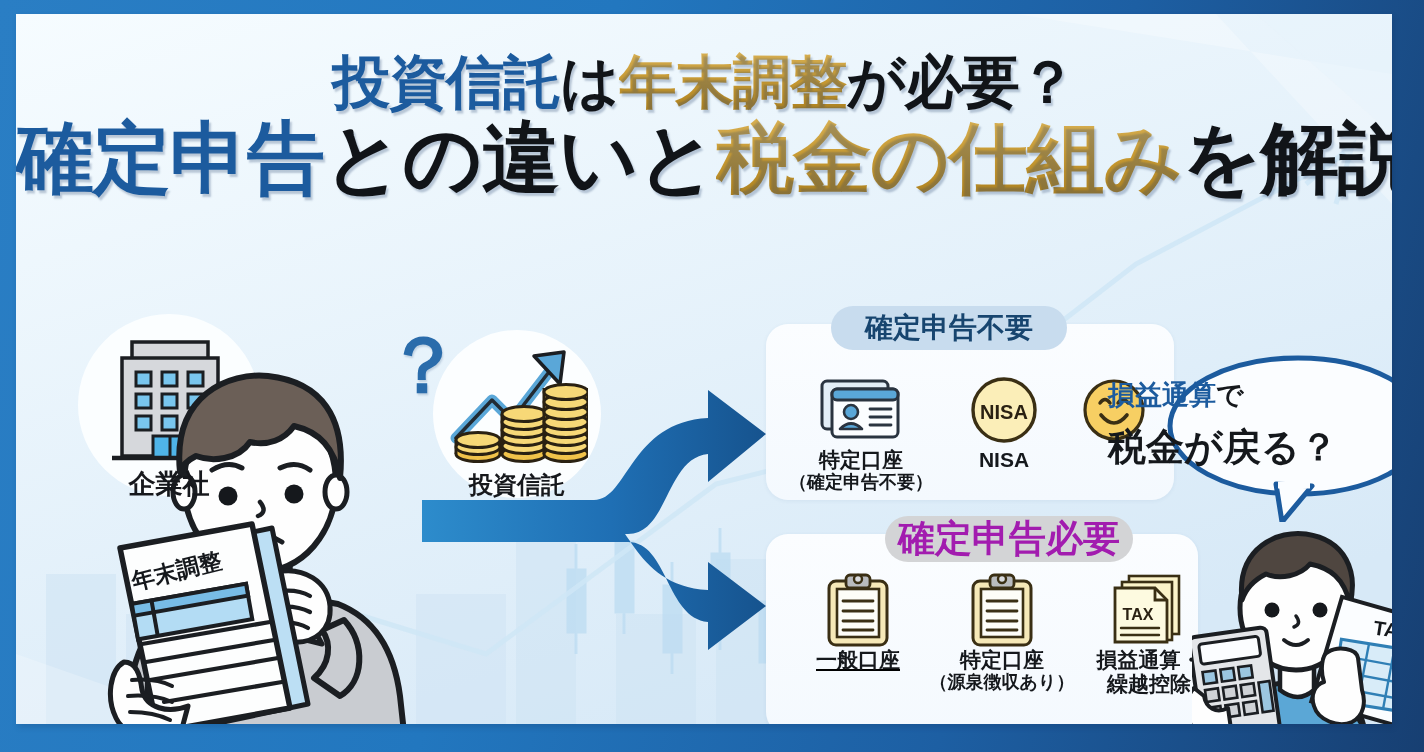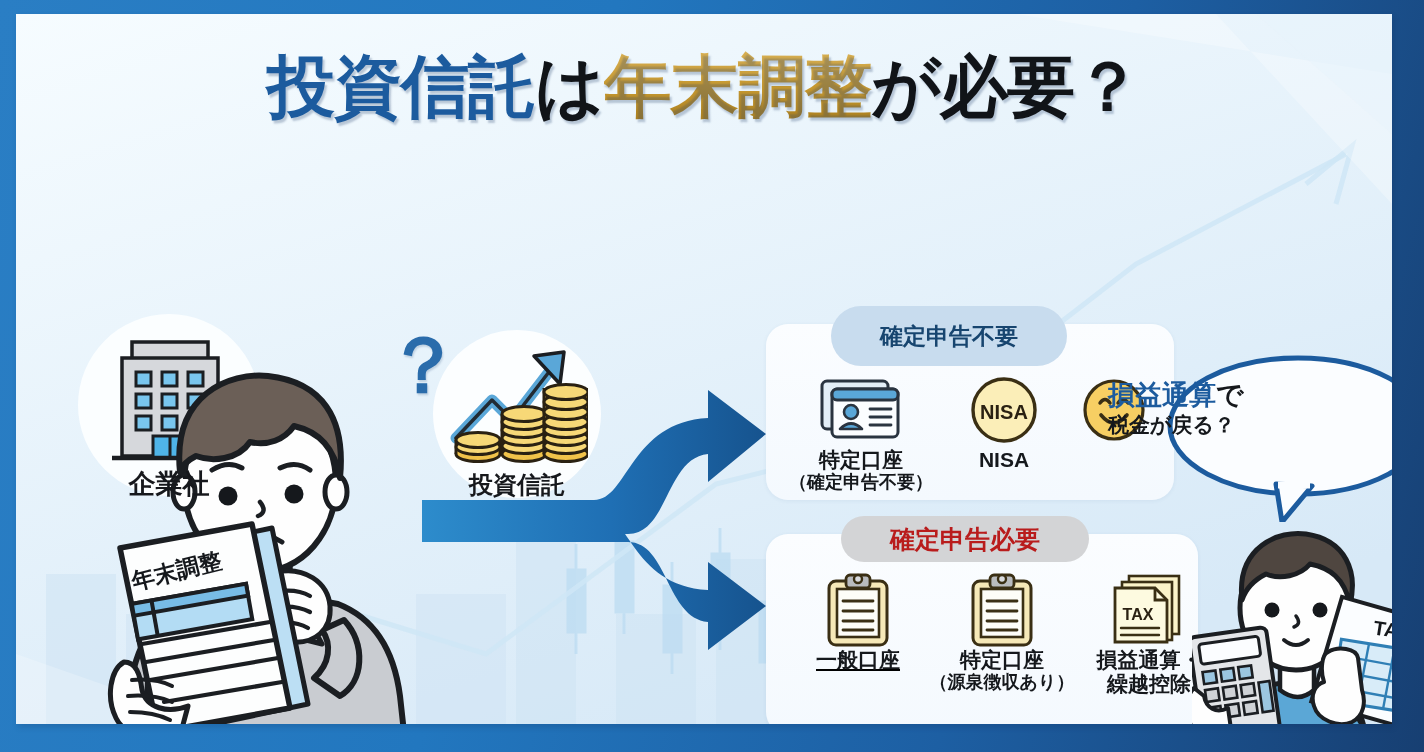--- a/index.html
+++ b/index.html
@@ -28,21 +28,21 @@
   
   #title {
     position:absolute; left:0; right:0; top:38px; text-align:center;
     z-index:20;
   }
   .tline {
     font-weight:900; letter-spacing:-1px; white-space:nowrap;
     line-height:1.02;
     text-shadow:2px 3px 2px rgba(40,70,110,.28);
   }
-  #tline1 { font-size:68px; }
+  #tline1 { font-size:58px; }
   #tline2 { font-size:78px; margin-top:8px; }
   .c-blue { color:#1c5b9e; }
   .c-gold { color:#c69a33;
             background:linear-gradient(180deg,#d9b257 0%,#c89a32 48%,#ab7f1e 100%);
             -webkit-background-clip:text; background-clip:text; color:transparent; }
   .c-black{ color:#111418; }
 
   
   #company-bubble {
     position:absolute; left:62px; top:300px; width:182px; height:182px;
@@ -83,26 +83,26 @@
   }
   #panel-top    { left:750px; top:310px; width:408px; height:176px; }
   #panel-bottom { left:750px; top:520px; width:432px; height:200px; }
 
   .pill {
     position:absolute; z-index:12; border-radius:999px;
     font-weight:900; display:flex; align-items:center; justify-content:center;
     white-space:nowrap;
   }
   #pill-top {
-    left:815px; top:292px; width:236px; height:60px;
-    background:#c8dcee; color:#17456f; font-size:23px;
+    left:815px; top:292px; width:236px; height:44px;
+    background:#c8dcee; color:#17456f; font-size:28px;
   }
   #pill-bottom {
-    left:825px; top:502px; width:248px; height:46px;
-    background:#d3d4d6; color:#b91c1c; font-size:25px;
+    left:869px; top:502px; width:248px; height:46px;
+    background:#d3d4d6; color:#a21caf; font-size:37px;
   }
 
   .item { position:absolute; z-index:10; text-align:center; }
   .item .cap  { font-size:21px; font-weight:900; color:#15181c; line-height:1.12; white-space:nowrap;}
   .item .cap2 { font-size:18px; font-weight:900; color:#15181c; line-height:1.15; white-space:nowrap;}
   .icon-wrap { display:flex; align-items:center; justify-content:center; height:76px; }
 
   
   #it-tokutei-ari { left:762px; top:358px; width:166px; }
   #it-nisa        { left:930px; top:358px; width:116px; }
@@ -113,21 +113,21 @@
   #it-sonneki     { left:1058px; top:558px; width:150px; }
 
   
   #bubble { position:absolute; left:1148px; top:340px; width:268px; height:168px; z-index:14; }
   #bubble-text {
     position:absolute; left:1092px; top:366px; width:246px; 
     z-index:16; line-height:1.16; font-weight:700;
   }
   #bubble-l1 { font-size:27px; color:#15181c; }
   #bubble-l1 .hl { color:#1c5b9e; }
-  #bubble-l2 { font-size:21px; color:#15181c; margin-top:2px; }
+  #bubble-l2 { font-size:38px; color:#15181c; margin-top:14px; }
 
   
   #person-right { position:absolute; left:1176px; top:498px; width:250px; height:254px; z-index:13; }
 </style>
 </head>
 <body>
 
 <div id="frame">
   <div id="stage">
 
@@ -179,20 +179,23 @@
 
       <polygon points="1000,0 1200,0 1376,190 1376,60" fill="#ffffff" opacity="0.28"></polygon>
       <polygon points="1240,0 1376,0 1376,120" fill="#e8f4fc" opacity="0.5"></polygon>
 
       <polygon points="0,640 200,710 0,710" fill="#ffffff" opacity="0.22"></polygon>
     </svg>
 
     <div id="title">
       <div class="tline" id="tline1">
         <span class="c-blue">投資信託</span><span class="c-black">は</span><span class="c-gold">年末調整</span><span class="c-black">が必要？</span>
+      </div>
+      <div class="tline" id="tline2">
+        <span class="c-blue">確定申告</span><span class="c-black">との違いと</span><span class="c-gold">税金の仕組み</span><span class="c-black">を解説</span>
       </div>
     </div>
 
     <div id="company-bubble"></div>
     <svg style="position:absolute;left:90px;top:318px;width:128px;height:140px;z-index:8" viewBox="0 0 128 140">
       <rect x="26" y="10" width="76" height="18" fill="#d6d8dc" stroke="#1b1e22" stroke-width="3.5"></rect>
       <rect x="16" y="26" width="96" height="98" fill="#d6d8dc" stroke="#1b1e22" stroke-width="3.5"></rect>
       <g fill="#79c6ee" stroke="#1b1e22" stroke-width="3">
         <rect x="30" y="40" width="15" height="14"></rect>
           <rect x="56" y="40" width="15" height="14"></rect>

